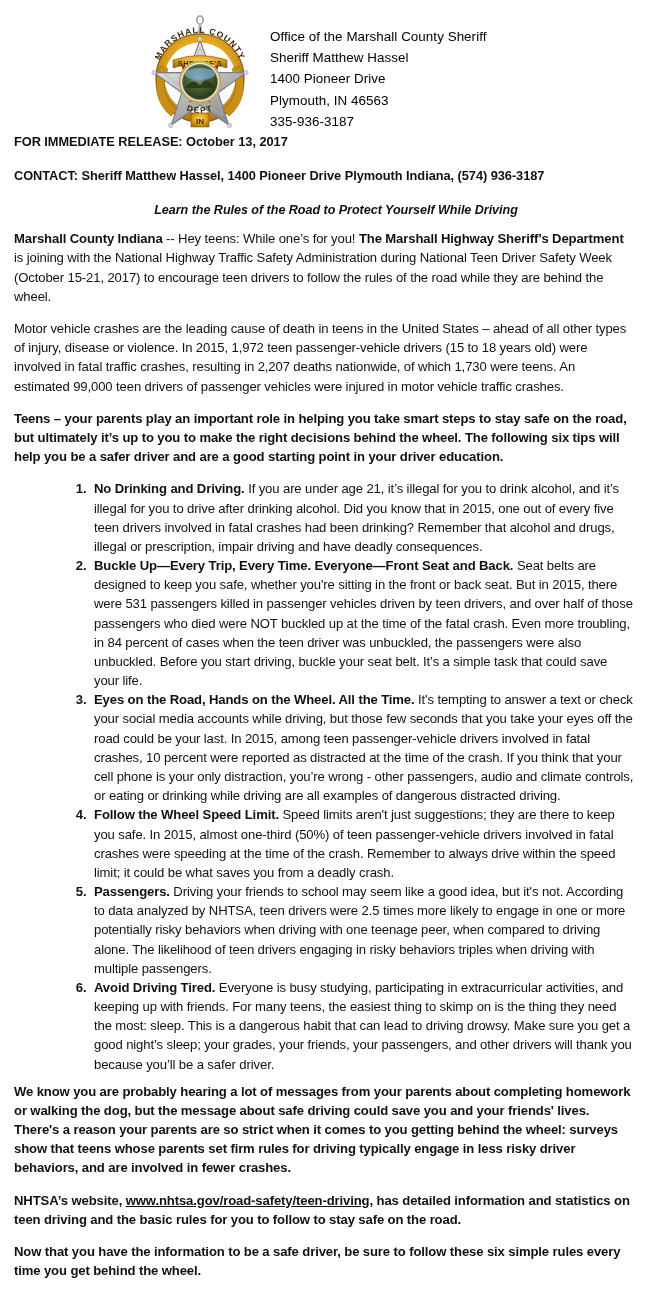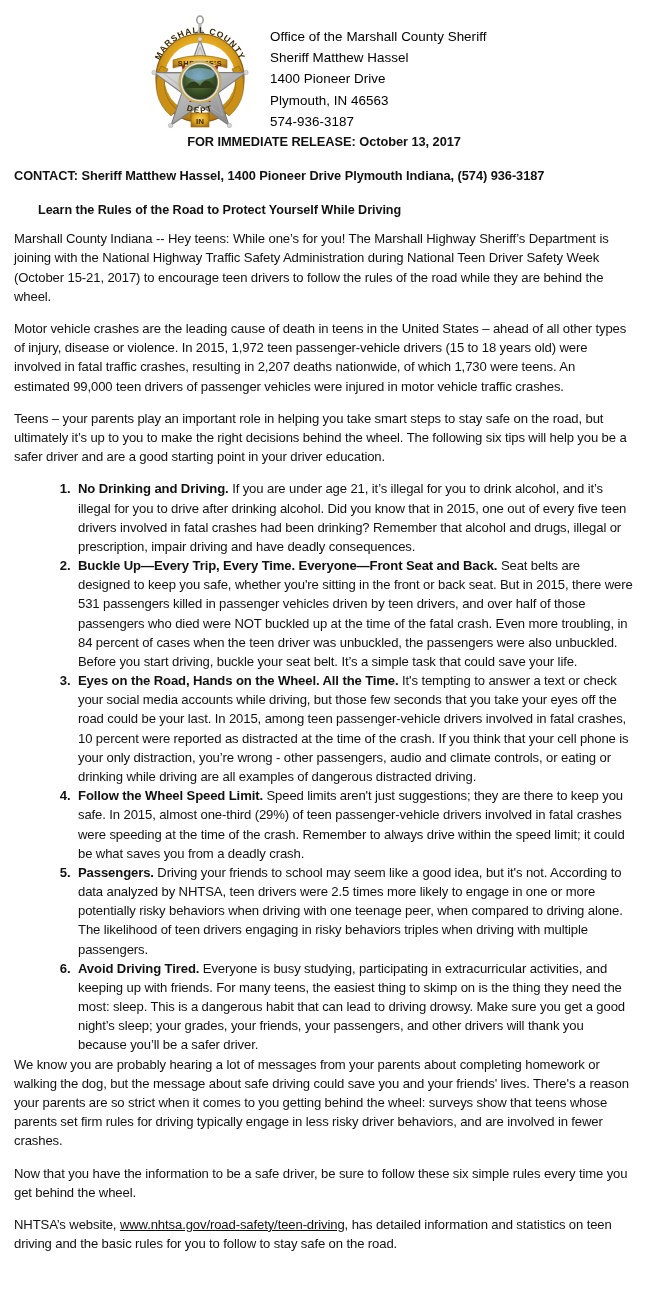--- a/index.html
+++ b/index.html
@@ -57,55 +57,56 @@
   .agency-block div { white-space: nowrap; }
 
   
   .release-line,
   .contact-line {
     font-weight: bold;
     font-size: 12.8px;
     line-height: 1.3;
     letter-spacing: -0.05px;
   }
-  .release-line { margin-top: 16px; text-align: center; }
+  .release-line { margin-top: 16px; }
   .contact-line { margin-top: 17px; }
 
   .headline {
     font-weight: bold;
     font-size: 12.6px;
-    text-align: left;
+    text-align: center;
     margin-top: 19px;
     padding-left: 24px;
     letter-spacing: -0.05px;
+    font-style: italic;
   }
 
   
   .body-p {
     font-size: 13.1px;
     line-height: 1.465;
     margin-top: 9px;
     text-align: left;
     letter-spacing: -0.12px;
   }
-  .body-p.tight { margin-top: 0; }
-  .body-p b { font-weight: normal; }
+  .body-p.tight { margin-top: 8px; font-weight: bold; }
+  .body-p b { font-weight: bold; }
 
   .lead { margin-top: 12px; }
 
   
   ol.tips {
     margin: 2px 0 0 0;
     padding-left: 60px;
     font-size: 13.1px;
     line-height: 1.465;
     letter-spacing: -0.12px;
   }
   ol.tips > li {
-    margin: 0 0 0 0;
+    margin: 0 0 0 16px;
     padding-left: 4px;
   }
   ol.tips > li::marker {
     font-weight: bold;
   }
   ol.tips > li .tip-title { font-weight: bold; }
 
   .closing-group { margin-top: 0; }
 
   a.link {
@@ -192,21 +193,21 @@
           <text x="63" y="110" text-anchor="middle" font-family="'Liberation Sans', sans-serif" font-size="8" font-weight="bold" fill="#3a2906">IN</text>
         </g>
       </svg>
     </div>
 
     <div class="agency-block">
       <div>Office of the Marshall County Sheriff</div>
       <div>Sheriff Matthew Hassel</div>
       <div>1400 Pioneer Drive</div>
       <div>Plymouth, IN 46563</div>
-      <div>574-936-3187</div>
+      <div>335-936-3187</div>
     </div>
   </div>
 
   <div class="release-line">FOR IMMEDIATE RELEASE: October 13, 2017</div>
 
   <div class="contact-line">CONTACT: Sheriff Matthew Hassel, 1400 Pioneer Drive Plymouth Indiana, (574) 936-3187</div>
 
   <div class="headline">Learn the Rules of the Road to Protect Yourself While Driving</div>
 
   <p class="body-p lead"><b>Marshall County Indiana</b><span> -- Hey teens: While one’s for you! </span><b>The Marshall Highway Sheriff’s Department</b><span> is joining with the National Highway Traffic Safety Administration during National Teen Driver Safety Week (October 15-21, 2017) to encourage teen drivers to follow the rules of the road while they are behind the wheel.</span></p>
@@ -216,28 +217,28 @@
 
   <p class="body-p tight">Teens – your parents play an important role in helping you take smart steps to stay safe on the road, but ultimately it’s up to you to make the right decisions behind the wheel. The following six tips will help you be a safer driver and are a good starting point in your driver education.</p>
 
   <ol class="tips">
     <li><span class="tip-title">No Drinking and Driving.</span><span> If you are under age 21, it’s illegal for you to drink alcohol, and it’s illegal for you to drive after drinking alcohol. Did you know that in 2015, one out of every five teen drivers involved in fatal crashes had been drinking? Remember that alcohol and drugs, illegal or prescription, impair driving and have deadly consequences.</span></li>
 
     <li><span class="tip-title">Buckle Up—Every Trip, Every Time. Everyone—Front Seat and Back.</span><span> Seat belts are designed to keep you safe, whether you're sitting in the front or back seat. But in 2015, there were 531 passengers killed in passenger vehicles driven by teen drivers, and over half of those passengers who died were NOT buckled up at the time of the fatal crash. Even more troubling, in 84 percent of cases when the teen driver was unbuckled, the passengers were also unbuckled. Before you start driving, buckle your seat belt. It’s a simple task that could save your life.</span></li>
 
     <li><span class="tip-title">Eyes on the Road, Hands on the Wheel. All the Time.</span><span> It's tempting to answer a text or check your social media accounts while driving, but those few seconds that you take your eyes off the road could be your last. In 2015, among teen passenger-vehicle drivers involved in fatal crashes, 10 percent were reported as distracted at the time of the crash. If you think that your cell phone is your only distraction, you’re wrong - other passengers, audio and climate controls, or eating or drinking while driving are all examples of dangerous distracted driving.</span></li>
 
-    <li><span class="tip-title">Follow the Wheel Speed Limit.</span><span> Speed limits aren't just suggestions; they are there to keep you safe. In 2015, almost one-third (29%) of teen passenger-vehicle drivers involved in fatal crashes were speeding at the time of the crash. Remember to always drive within the speed limit; it could be what saves you from a deadly crash.</span></li>
+    <li><span class="tip-title">Follow the Wheel Speed Limit.</span><span> Speed limits aren't just suggestions; they are there to keep you safe. In 2015, almost one-third (50%) of teen passenger-vehicle drivers involved in fatal crashes were speeding at the time of the crash. Remember to always drive within the speed limit; it could be what saves you from a deadly crash.</span></li>
 
     <li><span class="tip-title">Passengers.</span><span> Driving your friends to school may seem like a good idea, but it's not. According to data analyzed by NHTSA, teen drivers were 2.5 times more likely to engage in one or more potentially risky behaviors when driving with one teenage peer, when compared to driving alone. The likelihood of teen drivers engaging in risky behaviors triples when driving with multiple passengers.</span></li>
 
     <li><span class="tip-title">Avoid Driving Tired.</span><span> Everyone is busy studying, participating in extracurricular activities, and keeping up with friends. For many teens, the easiest thing to skimp on is the thing they need the most: sleep. This is a dangerous habit that can lead to driving drowsy. Make sure you get a good night’s sleep; your grades, your friends, your passengers, and other drivers will thank you because you’ll be a safer driver.</span></li>
   </ol>
 
   <div class="closing-group">
     <p class="body-p tight">We know you are probably hearing a lot of messages from your parents about completing homework or walking the dog, but the message about safe driving could save you and your friends' lives. There's a reason your parents are so strict when it comes to you getting behind the wheel: surveys show that teens whose parents set firm rules for driving typically engage in less risky driver behaviors, and are involved in fewer crashes.</p>
 
+    <p class="body-p tight"><span>NHTSA’s website, </span><a class="link" href="#">www.nhtsa.gov/road-safety/teen-driving</a><span>, has detailed information and statistics on teen driving and the basic rules for you to follow to stay safe on the road.</span></p>
+
     <p class="body-p tight">Now that you have the information to be a safe driver, be sure to follow these six simple rules every time you get behind the wheel.</p>
-
-    <p class="body-p tight"><span>NHTSA’s website, </span><a class="link" href="#">www.nhtsa.gov/road-safety/teen-driving</a><span>, has detailed information and statistics on teen driving and the basic rules for you to follow to stay safe on the road.</span></p>
   </div>
 
 </div>
 
 </body></html>

